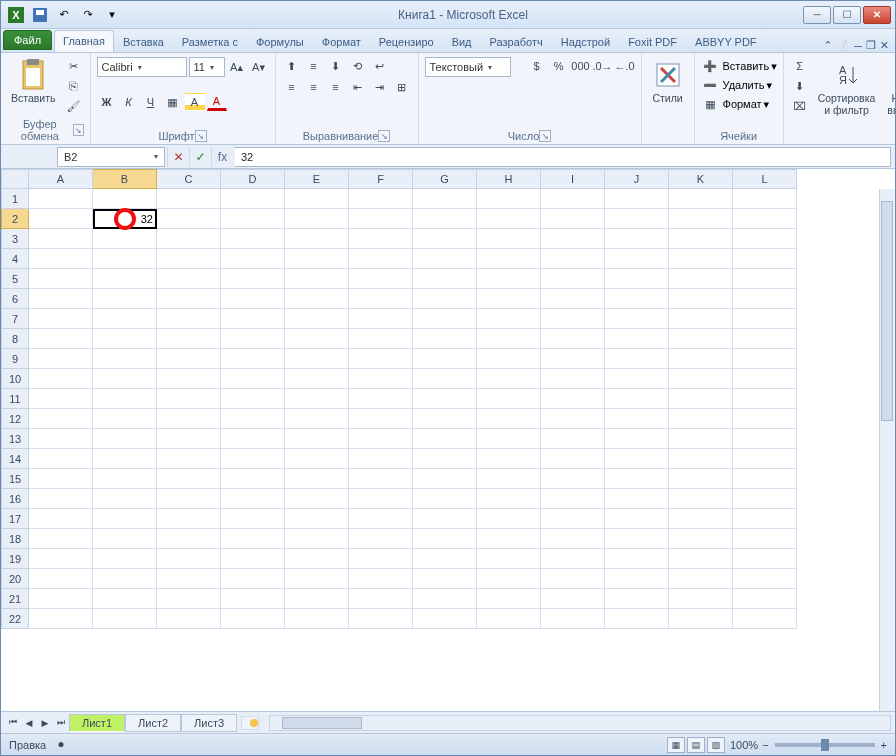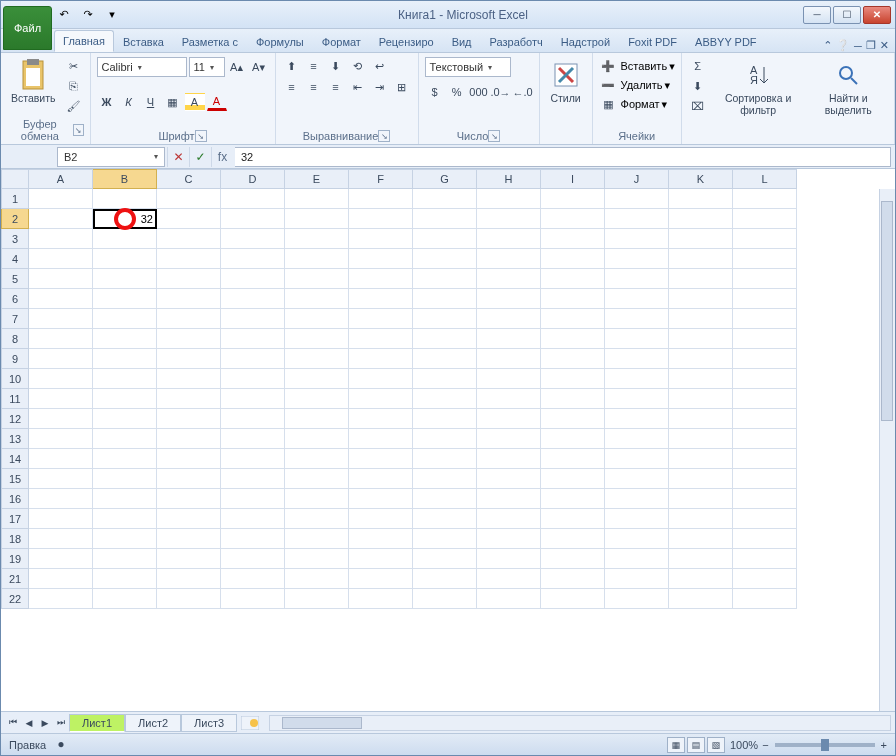--- a/index.html
+++ b/index.html
@@ -7,21 +7,21 @@
 .window { width: 896px; height: 756px; border: 1px solid #6b8aae; background: #dbe5f1; position: relative; display: flex; flex-direction: column; margin: 0 auto; }
 .titlebar { height: 28px; background: linear-gradient(#e8f0fa,#d3e3f5); display: flex; align-items: center; padding: 0 4px; border-bottom: 1px solid #b8c8dc; }
 .titlebar .qat { display: flex; gap: 2px; align-items: center; }
 .titlebar .qat-btn { width: 22px; height: 22px; display: flex; align-items: center; justify-content: center; border-radius: 3px; }
 .titlebar .title { flex: 1; text-align: center; color: #4b6184; font-size: 12px; }
 .winbtns { display: flex; gap: 2px; }
 .winbtn { width: 28px; height: 18px; border: 1px solid #7a92b2; background: linear-gradient(#f3f7fc,#d5e3f3); border-radius: 2px; display: flex; align-items: center; justify-content: center; font-size: 10px; color: #3b4a5e; }
 .winbtn.close { background: linear-gradient(#e98a7f,#c8432e); color: #fff; border-color: #a5362a; font-weight: bold; }
 .tabs { height: 24px; background: linear-gradient(#e8f0fa,#d6e4f4); display: flex; align-items: flex-end; border-bottom: 1px solid #b8c8dc; padding-left: 2px; }
 .tab { padding: 4px 8px; color: #3b5c85; font-size: 11px; border: 1px solid transparent; border-bottom: none; cursor: default; }
-.tab.file { background: linear-gradient(#3a8f3a,#2b7a2b); color: #fff; border: 1px solid #206b20; border-radius: 3px 3px 0 0; margin: 0 2px 2px 0; padding: 15px 10px; }
+.tab.file { background: linear-gradient(#3a8f3a,#2b7a2b); color: #fff; border: 1px solid #206b20; border-radius: 3px 3px 0 0; margin: 0 2px 2px 0; padding: 3px 10px; }
 .tab.active { background: #f5f8fc; border: 1px solid #b8c8dc; border-bottom-color: #f5f8fc; border-radius: 3px 3px 0 0; color: #3b5c85; }
 .tabs .tab-right { margin-left: auto; display: flex; align-items: center; gap: 4px; padding-right: 6px; color: #3b5c85; }
 .ribbon { height: 92px; background: #f1f5fb; border-bottom: 1px solid #b8c8dc; display: flex; overflow: hidden; }
 .group { border-right: 1px solid #d1dceb; padding: 4px 6px 2px; display: flex; flex-direction: column; justify-content: space-between; }
 .group-label { text-align: center; color: #5b6f8a; font-size: 10px; padding-top: 2px; display: flex; align-items: center; justify-content: center; }
 .group-label .launch { width: 12px; height: 12px; border: 1px solid #9fb1c8; display: inline-flex; align-items: center; justify-content: center; font-size: 8px; color: #5b6f8a; }
 .group-body { display: flex; gap: 4px; align-items: flex-start; }
 .vbtn { display: flex; flex-direction: column; align-items: center; gap: 2px; padding: 2px 4px; color: #3b4a5e; }
 .vbtn .icn { width: 32px; height: 32px; display: flex; align-items: center; justify-content: center; }
 .vbtn .lbl { font-size: 10.5px; text-align: center; line-height: 1.1; }
@@ -189,21 +189,21 @@
           <span class="mini">⊞</span>
         </div>
       </div>
       <div class="group-label">
           <span>Выравнивание</span>
           <span class="launch">↘</span>
         </div>
     </div>
 
     <div class="group">
-      <div class="group-body" style="flex-direction:column;gap:6px">
+      <div class="group-body" style="flex-direction:row;gap:16px">
         <div class="combo" style="width:86px">
             <span>Текстовый</span>
             <span class="dd">▾</span>
           </div>
         <div class="row">
           <span class="mini">$</span>
           <span class="mini">%</span>
           <span class="mini">000</span>
           <span class="mini">.0→</span>
           <span class="mini">←.0</span>
@@ -593,20 +593,35 @@
           <div class="cell"></div>
           <div class="cell"></div>
           <div class="cell"></div>
           <div class="cell"></div>
           <div class="cell"></div>
           <div class="cell"></div>
           <div class="cell"></div>
           <div class="cell"></div>
         </div>
         <div class="rw">
+          <div class="rh">20</div>
+          <div class="cell"></div>
+          <div class="cell"></div>
+          <div class="cell"></div>
+          <div class="cell"></div>
+          <div class="cell"></div>
+          <div class="cell"></div>
+          <div class="cell"></div>
+          <div class="cell"></div>
+          <div class="cell"></div>
+          <div class="cell"></div>
+          <div class="cell"></div>
+          <div class="cell"></div>
+        </div>
+        <div class="rw">
           <div class="rh">21</div>
           <div class="cell"></div>
           <div class="cell"></div>
           <div class="cell"></div>
           <div class="cell"></div>
           <div class="cell"></div>
           <div class="cell"></div>
           <div class="cell"></div>
           <div class="cell"></div>
           <div class="cell"></div>

